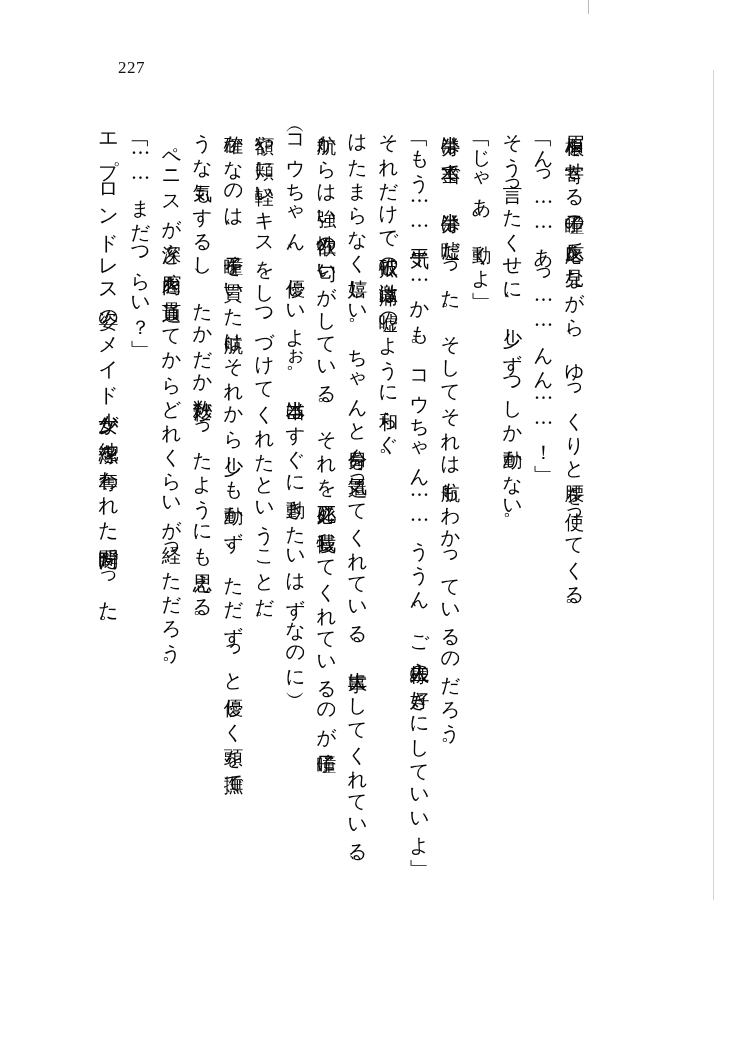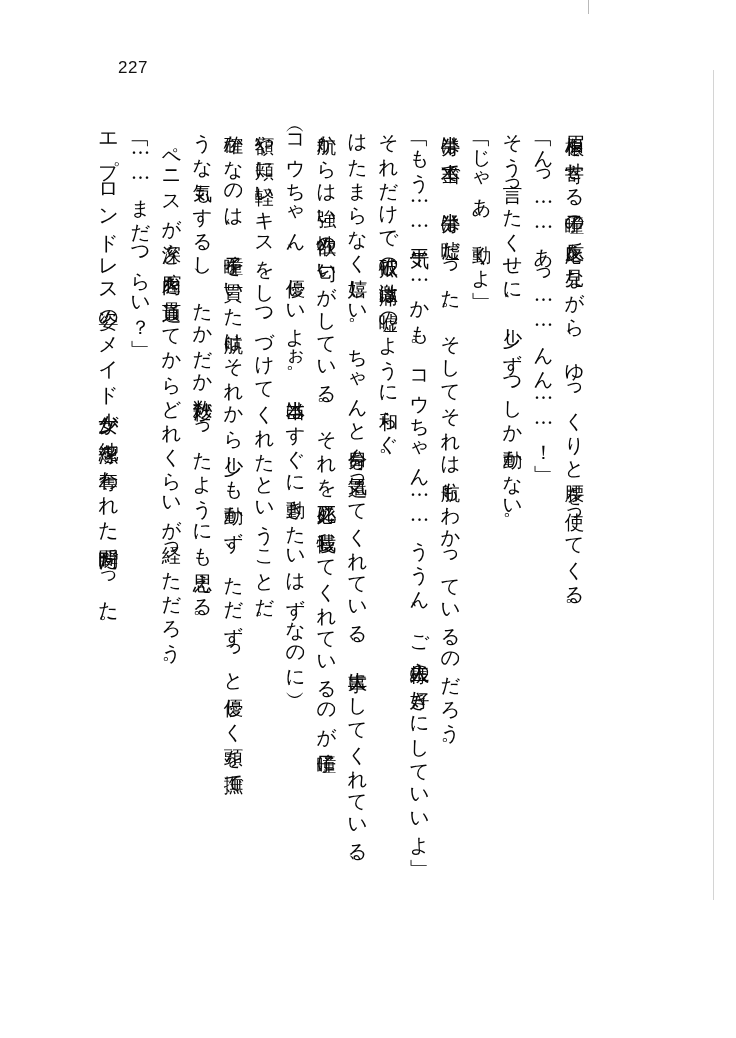--- a/index.html
+++ b/index.html
@@ -40,21 +40,21 @@
     background: #d4d4d4;
   }
 
   .page-number {
     position: absolute;
     top: 58px;
     left: 118px;
     font-size: 17px;
     letter-spacing: 0.5px;
     color: #111;
-    font-family: Liberation Sans, sans-serif;
+    font-family: Liberation Serif, serif;
   }
 
   
   .text-block {
     position: absolute;
     top: 120px;
     right: 48px;
     height: 800px;
     width: 600px;
     display: flex;

